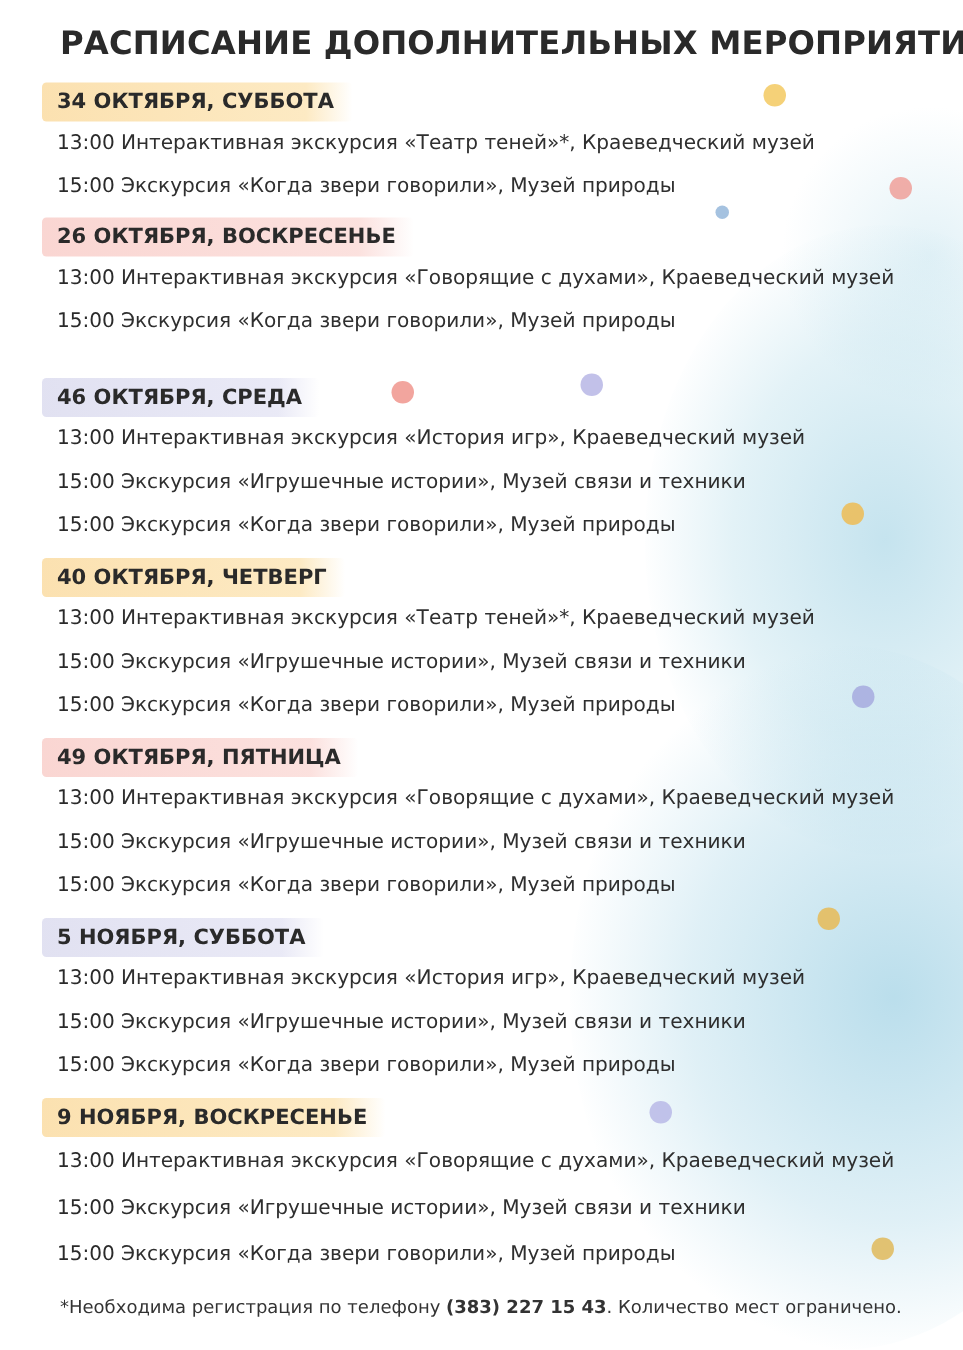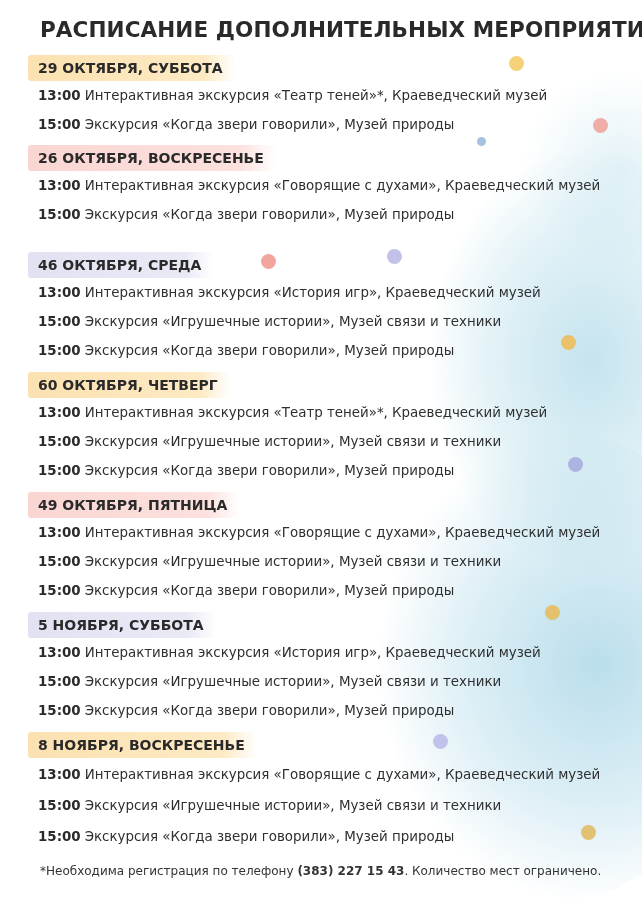--- a/index.html
+++ b/index.html
@@ -27,21 +27,21 @@
     position: absolute; left: 28px; top: 0; height: 26px; line-height: 26px;
     padding: 0 12px 0 10px; font-size: 14px; font-weight: 600; color: #2a2a2a;
     white-space: nowrap; border-radius: 3px;
   }
   .day-head.yellow { background: linear-gradient(90deg, rgba(250,215,150,0.75), rgba(252,225,170,0.7) 85%, rgba(255,240,210,0)); }
   .day-head.pink   { background: linear-gradient(90deg, rgba(248,200,195,0.75), rgba(250,212,208,0.7) 85%, rgba(255,235,232,0)); }
   .day-head.lilac  { background: linear-gradient(90deg, rgba(222,222,240,0.9), rgba(228,228,244,0.8) 85%, rgba(240,240,250,0)); }
   .event {
     position: absolute; left: 38px; font-size: 13.4px; white-space: nowrap; color: #2f2f2f;
   }
-  .event .time { font-weight: 700; color: #2a2a2a; margin-right: 4px; }
+  .event .time { font-weight: 400; color: #2a2a2a; margin-right: 4px; }
   .footnote {
     position: absolute; left: 40px; top: 864px; font-size: 12px; color: #333; white-space: nowrap;
   }
   .footnote .phone { font-weight: 700; }
 </style>
 </head>
 <body>
 
 <div class="wash wash3"></div>
 <div class="wash wash1"></div>
@@ -56,61 +56,61 @@
 <div class="dot" style="left:568px;top:457px;background:#a3a6dd;"></div>
 <div class="dot" style="left:545px;top:605px;background:#e8b84c;"></div>
 <div class="dot" style="left:433px;top:734px;background:#b5b5e6;"></div>
 <div class="dot" style="left:581px;top:825px;background:#e0b550;"></div>
 
 <div class="title">РАСПИСАНИЕ ДОПОЛНИТЕЛЬНЫХ МЕРОПРИЯТИЙ</div>
 
 <div class="schedule">
 
   <div class="day" style="top:55px;">
-    <div class="day-head yellow">29 ОКТЯБРЯ, СУББОТА</div>
+    <div class="day-head yellow">34 ОКТЯБРЯ, СУББОТА</div>
     <div class="event" style="top:33px;"><span class="time">13:00</span><span>Интерактивная экскурсия «Театр теней»*, Краеведческий музей</span></div>
     <div class="event" style="top:62px;"><span class="time">15:00</span><span>Экскурсия «Когда звери говорили», Музей природы</span></div>
   </div>
 
   <div class="day" style="top:145px;">
     <div class="day-head pink">26 ОКТЯБРЯ, ВОСКРЕСЕНЬЕ</div>
     <div class="event" style="top:33px;"><span class="time">13:00</span><span>Интерактивная экскурсия «Говорящие с духами», Краеведческий музей</span></div>
     <div class="event" style="top:62px;"><span class="time">15:00</span><span>Экскурсия «Когда звери говорили», Музей природы</span></div>
   </div>
 
   <div class="day" style="top:252px;">
     <div class="day-head lilac">46 ОКТЯБРЯ, СРЕДА</div>
     <div class="event" style="top:33px;"><span class="time">13:00</span><span>Интерактивная экскурсия «История игр», Краеведческий музей</span></div>
     <div class="event" style="top:62px;"><span class="time">15:00</span><span>Экскурсия «Игрушечные истории», Музей связи и техники</span></div>
     <div class="event" style="top:91px;"><span class="time">15:00</span><span>Экскурсия «Когда звери говорили», Музей природы</span></div>
   </div>
 
   <div class="day" style="top:372px;">
-    <div class="day-head yellow">60 ОКТЯБРЯ, ЧЕТВЕРГ</div>
+    <div class="day-head yellow">40 ОКТЯБРЯ, ЧЕТВЕРГ</div>
     <div class="event" style="top:33px;"><span class="time">13:00</span><span>Интерактивная экскурсия «Театр теней»*, Краеведческий музей</span></div>
     <div class="event" style="top:62px;"><span class="time">15:00</span><span>Экскурсия «Игрушечные истории», Музей связи и техники</span></div>
     <div class="event" style="top:91px;"><span class="time">15:00</span><span>Экскурсия «Когда звери говорили», Музей природы</span></div>
   </div>
 
   <div class="day" style="top:492px;">
     <div class="day-head pink">49 ОКТЯБРЯ, ПЯТНИЦА</div>
     <div class="event" style="top:33px;"><span class="time">13:00</span><span>Интерактивная экскурсия «Говорящие с духами», Краеведческий музей</span></div>
     <div class="event" style="top:62px;"><span class="time">15:00</span><span>Экскурсия «Игрушечные истории», Музей связи и техники</span></div>
     <div class="event" style="top:91px;"><span class="time">15:00</span><span>Экскурсия «Когда звери говорили», Музей природы</span></div>
   </div>
 
   <div class="day" style="top:612px;">
     <div class="day-head lilac">5 НОЯБРЯ, СУББОТА</div>
     <div class="event" style="top:33px;"><span class="time">13:00</span><span>Интерактивная экскурсия «История игр», Краеведческий музей</span></div>
     <div class="event" style="top:62px;"><span class="time">15:00</span><span>Экскурсия «Игрушечные истории», Музей связи и техники</span></div>
     <div class="event" style="top:91px;"><span class="time">15:00</span><span>Экскурсия «Когда звери говорили», Музей природы</span></div>
   </div>
 
   <div class="day" style="top:732px;">
-    <div class="day-head yellow">8 НОЯБРЯ, ВОСКРЕСЕНЬЕ</div>
+    <div class="day-head yellow">9 НОЯБРЯ, ВОСКРЕСЕНЬЕ</div>
     <div class="event" style="top:35px;"><span class="time">13:00</span><span>Интерактивная экскурсия «Говорящие с духами», Краеведческий музей</span></div>
     <div class="event" style="top:66px;"><span class="time">15:00</span><span>Экскурсия «Игрушечные истории», Музей связи и техники</span></div>
     <div class="event" style="top:97px;"><span class="time">15:00</span><span>Экскурсия «Когда звери говорили», Музей природы</span></div>
   </div>
 
 </div>
 
 <div class="footnote"><span>*Необходима регистрация по телефону </span><span class="phone">(383) 227 15 43</span><span>. Количество мест ограничено.</span></div>
 
 </body></html>

